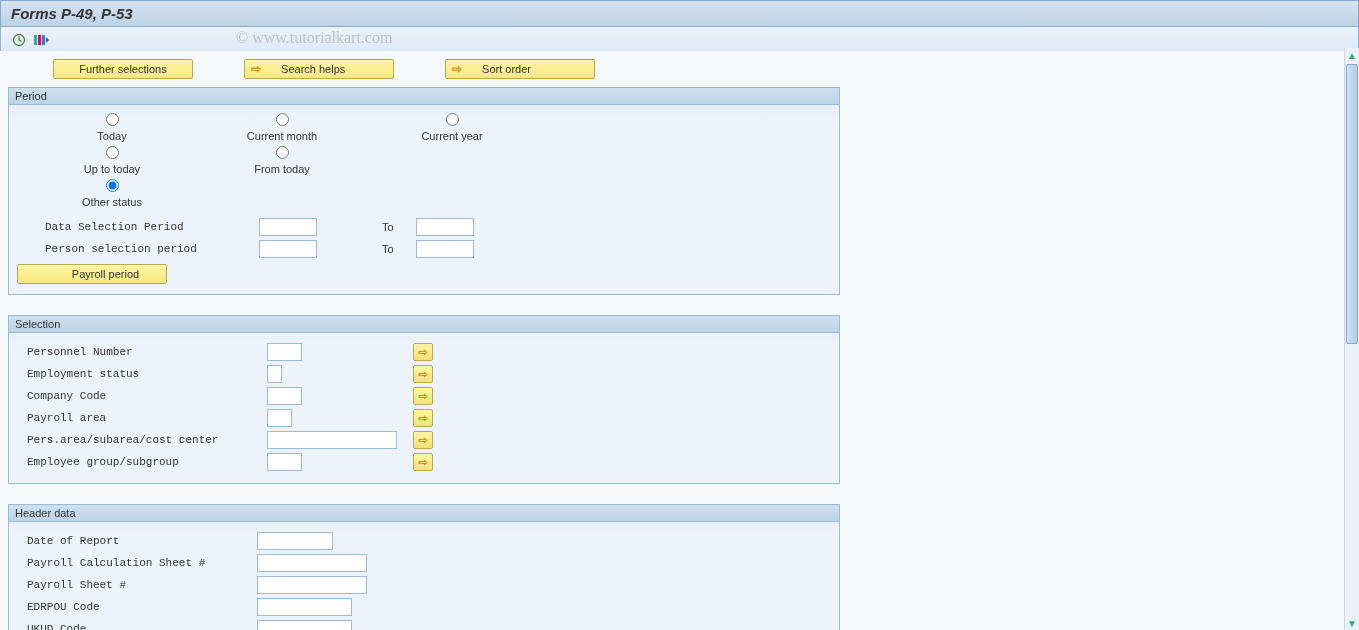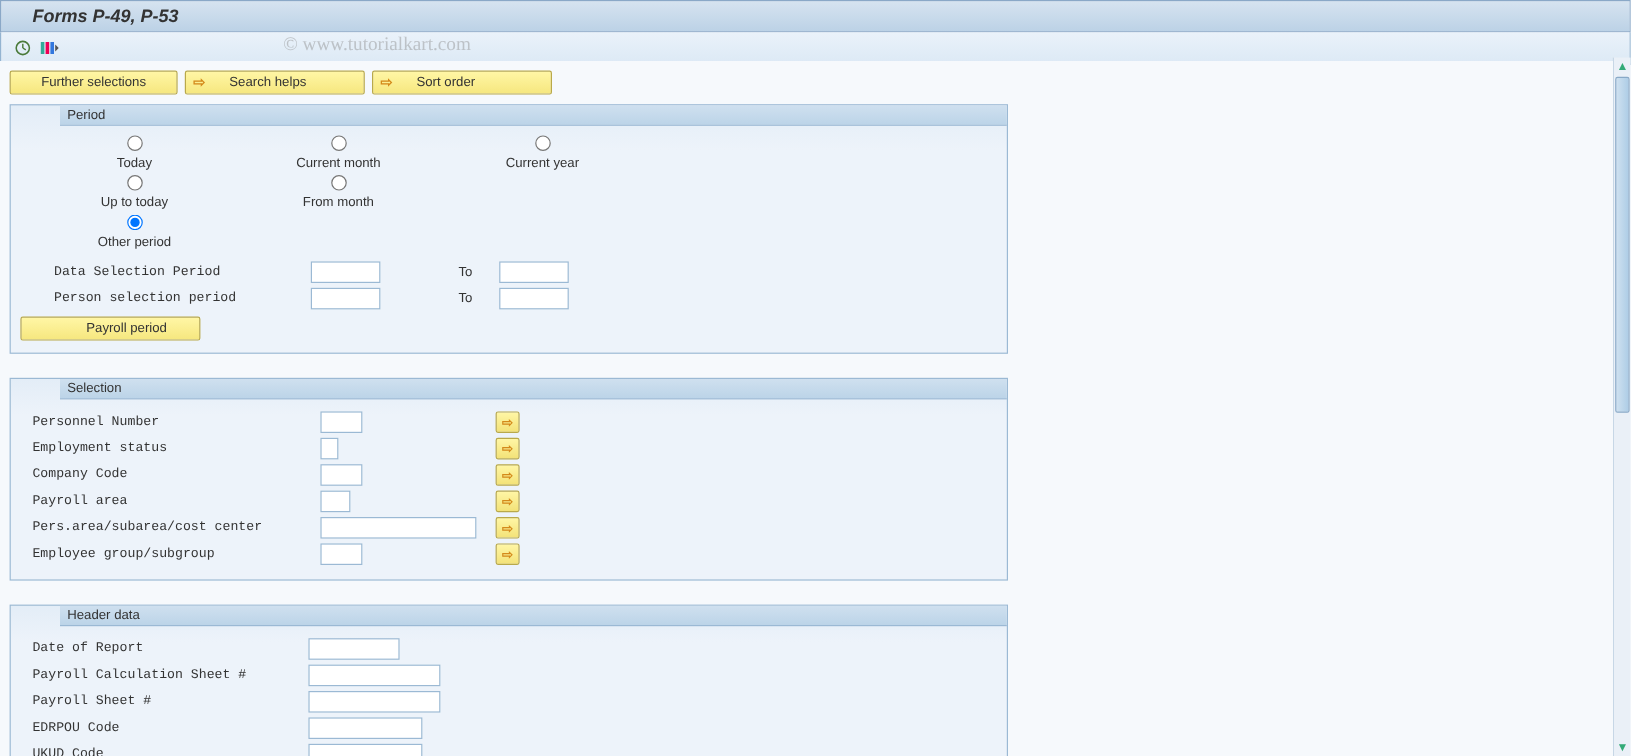--- a/index.html
+++ b/index.html
@@ -9,21 +9,21 @@
     background: #fff;
     color: #333;
     width: 1359px;
     height: 630px;
     overflow: hidden;
     position: relative;
   }
   .title-bar {
     background: linear-gradient(to bottom, #d6e3f0, #bcd2e6);
     border: 1px solid #8aa8c7;
-    padding: 4px 26px;
+    padding: 4px 10px;
     font-style: italic;
     font-weight: bold;
     font-size: 15px;
     color: #333;
   }
   .toolbar {
     background: linear-gradient(to bottom, #eaf2fa, #dce9f5);
     border: 1px solid #94b4d1;
     border-top: none;
     padding: 5px 10px;
@@ -97,41 +97,41 @@
     border-radius: 2px;
     height: 20px;
     padding: 0 10px;
     display: inline-flex;
     align-items: center;
     justify-content: center;
     font-size: 11px;
     color: #333;
     cursor: pointer;
     min-width: 140px;
+    margin-left: 45px;
   }
   .sap-btn.with-icon { min-width: 150px; justify-content: flex-start; gap: 20px; padding-left:4px;}
   .sap-btn .arrow-icon {
     color: #d48a1b;
     font-weight: bold;
     font-size: 12px;
     margin-left: 2px;
   }
   .group-box {
     border: 1px solid #9bb9d4;
     background: linear-gradient(to bottom, #e3edf7 0%, #edf3fa 18%, #edf3fa 100%);
     margin-bottom: 20px;
     width: 832px;
   }
   .group-title {
     background: linear-gradient(to bottom, #cfe0ef, #bcd4e8);
     border-bottom: 1px solid #9bb9d4;
     padding: 2px 6px;
     font-size: 11px;
     color: #333;
-    margin-left: 41px;
   }
   .group-body {
     padding: 8px 10px 10px 18px;
   }
   .radio-grid {
     display: grid;
     grid-template-columns: 170px 170px 170px;
     row-gap: 4px;
     margin-bottom: 8px;
   }
@@ -264,26 +264,26 @@
         <label class="radio-item">
           <input type="radio" name="period" style="">
           <span>Current year</span>
         </label>
         <label class="radio-item">
           <input type="radio" name="period" style="">
           <span>Up to today</span>
         </label>
         <label class="radio-item">
           <input type="radio" name="period" style="">
-          <span>From month</span>
+          <span>From today</span>
         </label>
         <span></span>
         <label class="radio-item">
           <input type="radio" name="period" checked="" style="">
-          <span>Other period</span>
+          <span>Other status</span>
         </label>
       </div>
 
       <div class="field-row period-row">
         <span class="field-label">Data Selection Period</span>
         <input class="field-input w-date" style="">
         <span class="to-label">To</span>
         <input class="field-input w-date" style="">
       </div>
       <div class="field-row period-row">

